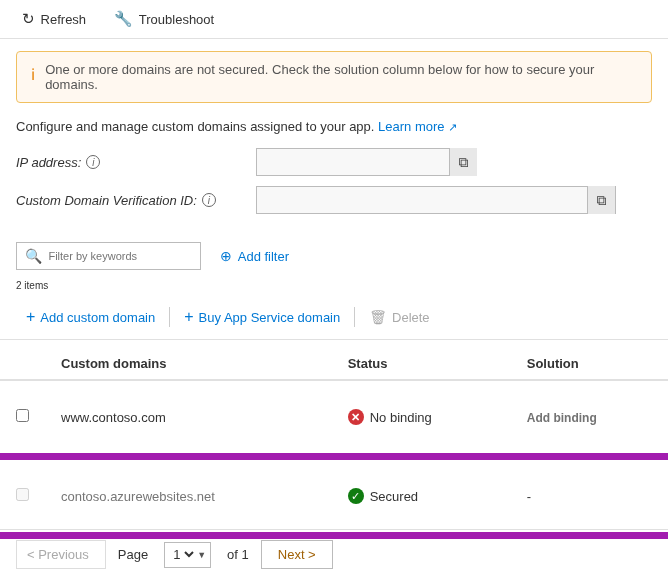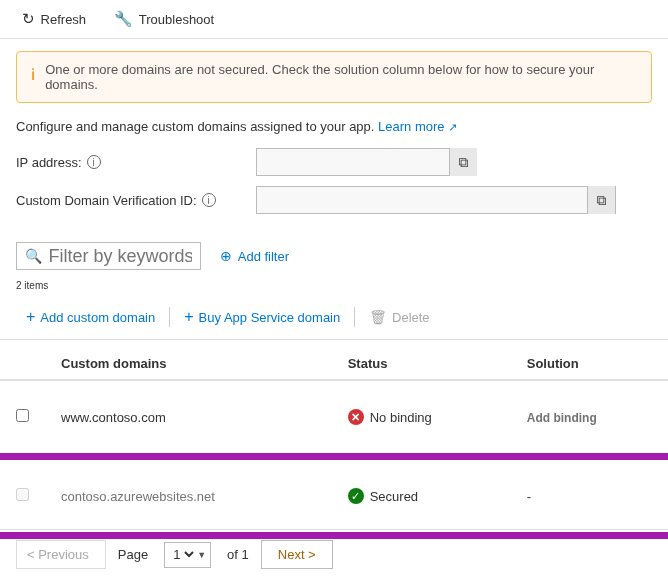--- a/index.html
+++ b/index.html
@@ -72,20 +72,21 @@
       align-items: center;
       margin-bottom: 10px;
     }
     .field-label {
       min-width: 240px;
       font-size: 13px;
       color: #333;
       display: flex;
       align-items: center;
       gap: 5px;
+      font-style: italic;
     }
     .field-input-wrap {
       display: flex;
       align-items: center;
       border: 1px solid #bbb;
       background: #f8f8f8;
       height: 28px;
     }
     .field-input-wrap.short { width: 210px; }
     .field-input-wrap.long { width: 360px; }
@@ -139,21 +140,21 @@
       border: 1px solid #bbb;
       background: #fff;
       height: 28px;
       width: 185px;
       padding: 0 8px;
       gap: 6px;
     }
     .filter-input {
       border: none;
       outline: none;
-      font-size: 18px;
+      font-size: 11px;
       color: #666;
       background: transparent;
       width: 100%;
     }
     .filter-icon { color: #0078d4; font-size: 14px; }
     .add-filter-btn {
       display: flex;
       align-items: center;
       gap: 6px;
       background: none;

